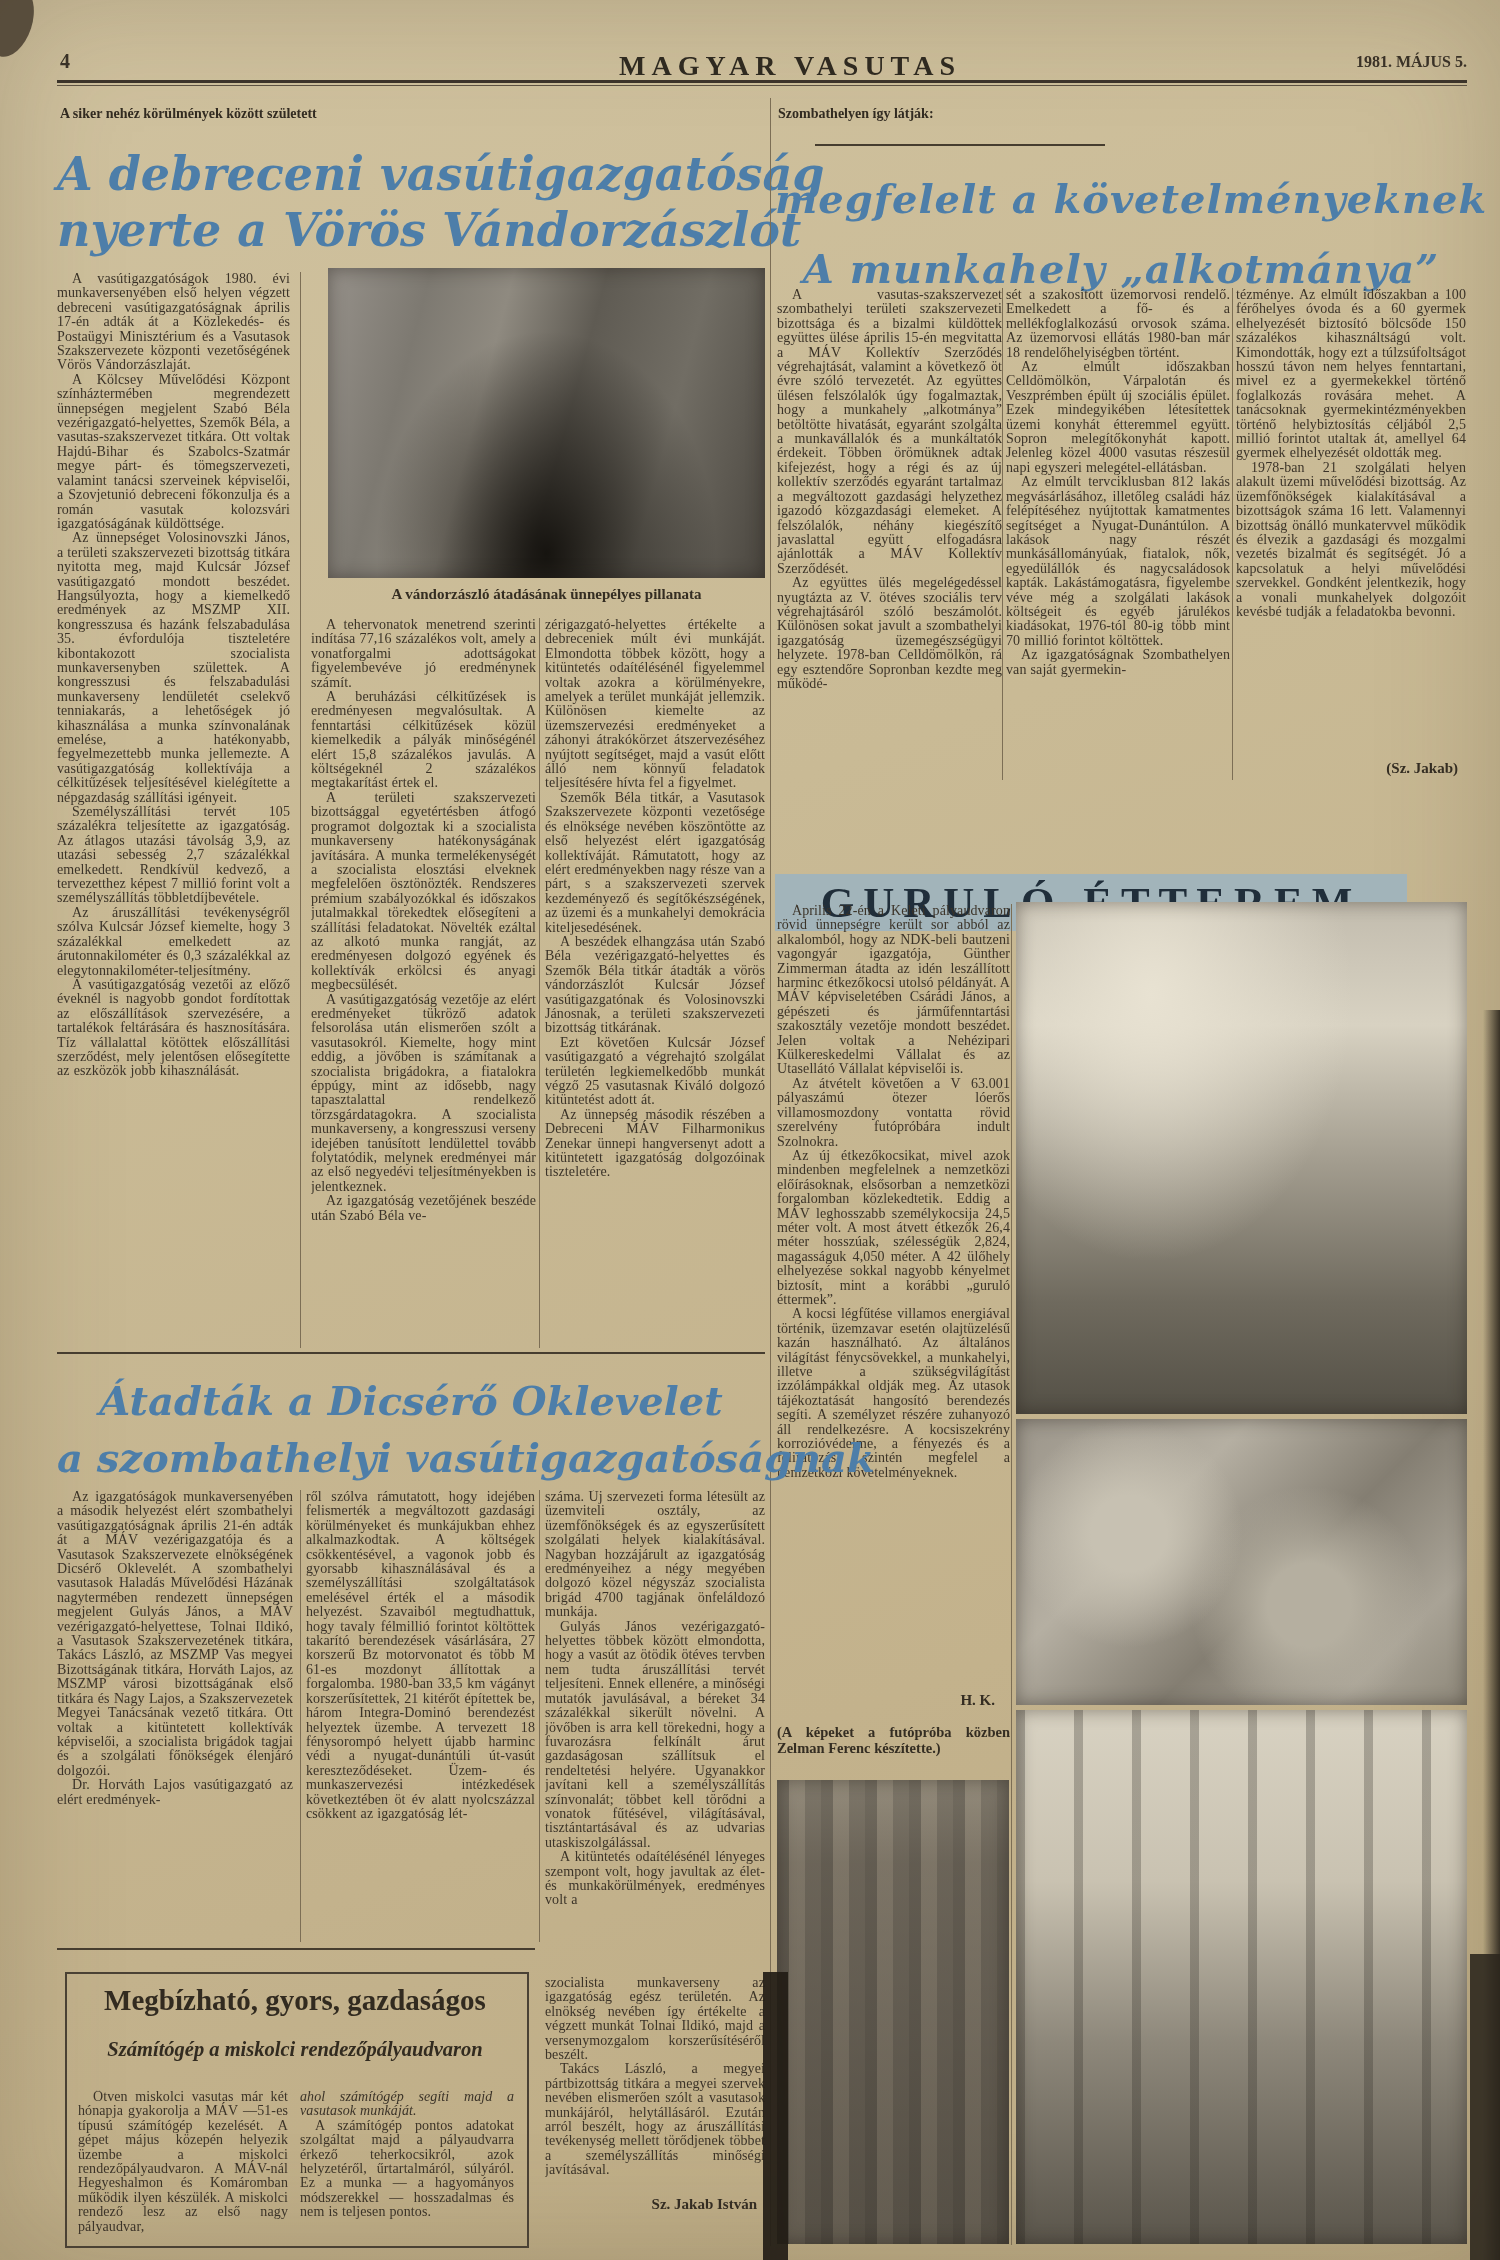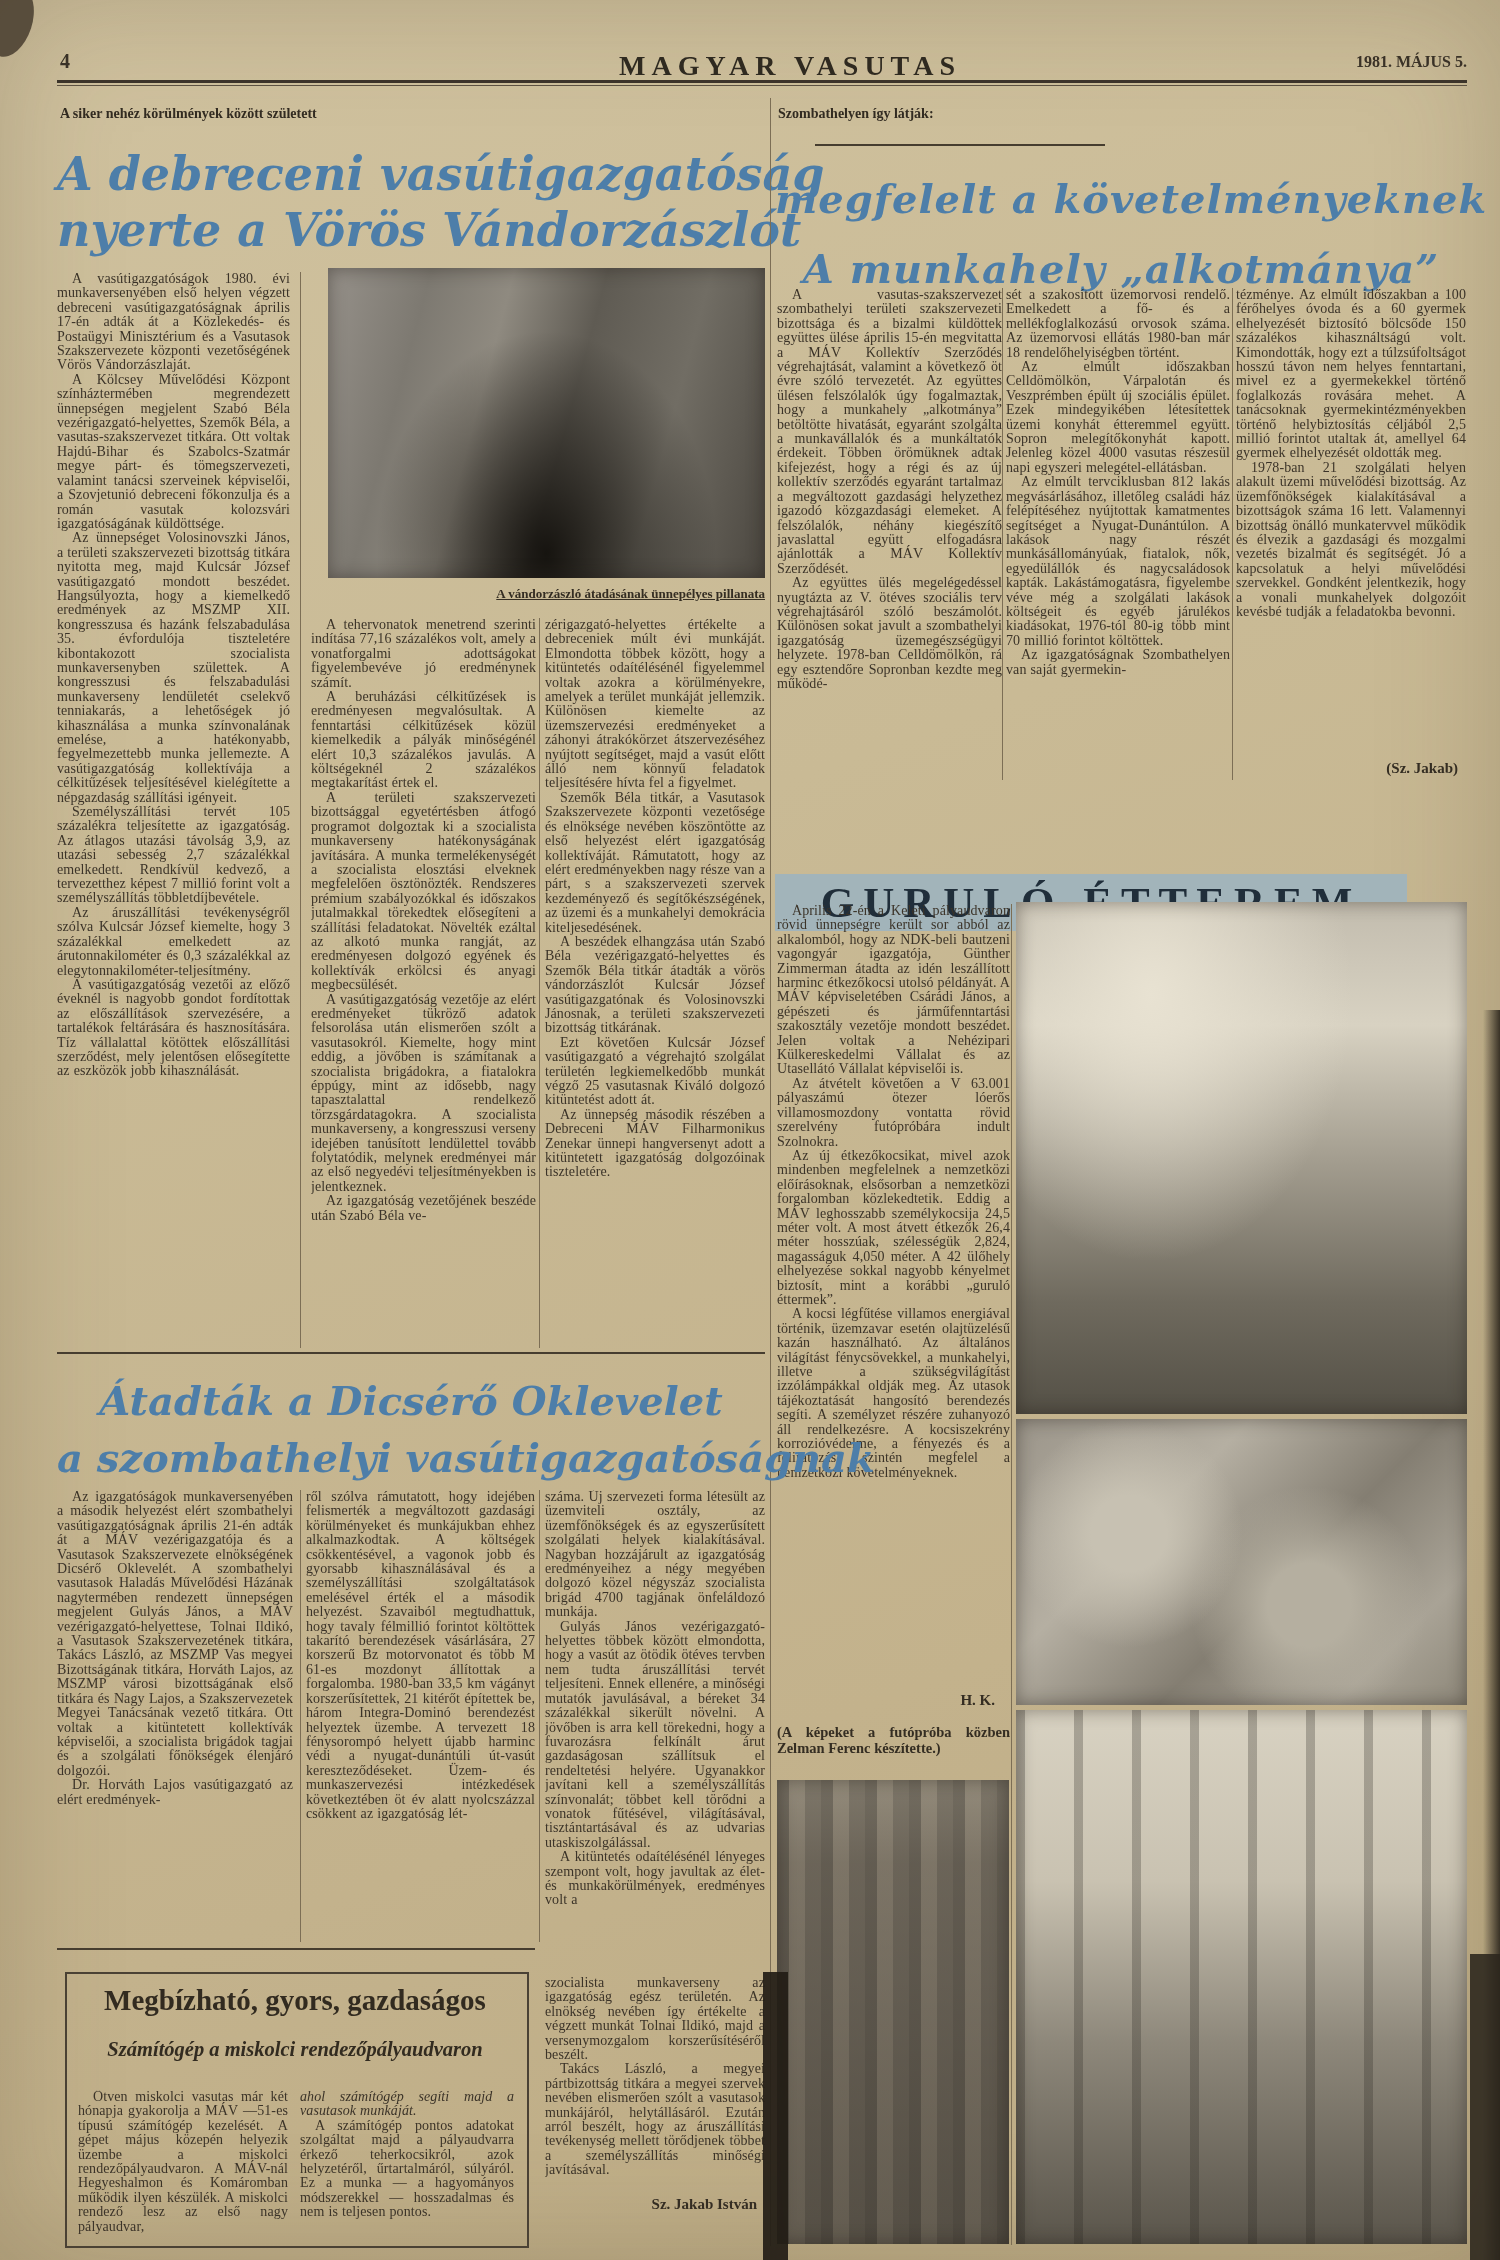--- a/index.html
+++ b/index.html
@@ -20,21 +20,21 @@
   
   .kicker{position:absolute;font-size:14px;font-weight:bold;color:#322b21;}
   .blue-head{position:absolute;text-align:center;color:#4d7ea9;
     font-family:"DejaVu Serif","Liberation Serif",serif;font-style:italic;font-weight:bold;}
   .h-line{white-space:nowrap;}
   .body-col{position:absolute;font-size:14px;line-height:14.4px;text-align:justify;
     overflow:hidden;color:#3b3328;letter-spacing:.1px;word-spacing:.4px;hyphens:auto;}
   .body-col p{margin:0;text-indent:15px;}
   .cont p:first-child{text-indent:0;}
   .lead-italic p:first-child{font-style:italic;}
-  .caption{position:absolute;font-size:13px;font-weight:bold;text-align:right;color:#342d22;text-decoration:underline;}
+  .caption{position:absolute;font-size:15px;font-weight:bold;text-align:center;color:#342d22;}
   .byline{position:absolute;font-size:15px;font-weight:bold;text-align:right;color:#342d22;}
   .vrule{position:absolute;width:1px;background:#7c6e55;}
   .hrule{position:absolute;height:2px;background:#463d2f;}
   .photo{position:absolute;box-shadow:inset 0 0 18px rgba(30,25,18,.45);}
   
   #kicker1{left:60px;top:106px;}
   #h1{left:57px;top:146px;width:708px;font-size:46px;line-height:56px;}
   #a1c1{left:57px;top:272px;width:233px;height:1076px;}
   #photo1{left:328px;top:268px;width:437px;height:310px;
     background:linear-gradient(105deg,#96918a 0%,#7d7971 20%,#8f8a80 36%,#5f5b53 54%,#716d64 74%,#4b4740 100%),
@@ -128,21 +128,21 @@
         <p>A Kölcsey Művelődési Központ színháztermében megrendezett ünnepségen megjelent Szabó Béla vezérigazgató-helyettes, Szemők Béla, a vasutas-szakszervezet titkára. Ott voltak Hajdú-Bihar és Szabolcs-Szatmár megye párt- és tömegszervezeti, valamint tanácsi szerveinek képviselői, a Szovjetunió debreceni főkonzulja és a román vasutak kolozsvári igazgatóságának küldöttsége.</p>
         <p>Az ünnepséget Volosinovszki János, a területi szakszervezeti bizottság titkára nyitotta meg, majd Kulcsár József vasútigazgató mondott beszédet. Hangsúlyozta, hogy a kiemelkedő eredmények az MSZMP XII. kongresszusa és hazánk felszabadulása 35. évfordulója tiszteletére kibontakozott szocialista munkaversenyben születtek. A kongresszusi és felszabadulási munkaverseny lendületét cselekvő tenniakarás, a lehetőségek jó kihasználása a munka színvonalának emelése, a hatékonyabb, fegyelmezettebb munka jellemezte. A vasútigazgatóság kollektívája a célkitűzések teljesítésével kielégítette a népgazdaság szállítási igényeit.</p>
         <p>Személyszállítási tervét 105 százalékra teljesítette az igazgatóság. Az átlagos utazási távolság 3,9, az utazási sebesség 2,7 százalékkal emelkedett. Rendkívül kedvező, a tervezetthez képest 7 millió forint volt a személyszállítás többletdíjbevétele.</p>
         <p>Az áruszállítási tevékenységről szólva Kulcsár József kiemelte, hogy 3 százalékkal emelkedett az árutonnakilométer és 0,3 százalékkal az elegytonnakilométer-teljesítmény.</p>
         <p>A vasútigazgatóság vezetői az előző éveknél is nagyobb gondot fordítottak az előszállítások szervezésére, a tartalékok feltárására és hasznosítására. Tíz vállalattal kötöttek előszállítási szerződést, mely jelentősen elősegítette az eszközök jobb kihasználását.</p>
       </div>
     <div class="photo" id="photo1"></div>
     <div class="caption" id="caption1">A vándorzászló átadásának ünnepélyes pillanata</div>
     <div class="body-col" id="a1c2">
         <p>A tehervonatok menetrend szerinti indítása 77,16 százalékos volt, amely a vonatforgalmi adottságokat figyelembevéve jó eredménynek számít.</p>
-        <p>A beruházási célkitűzések is eredményesen megvalósultak. A fenntartási célkitűzések közül kiemelkedik a pályák minőségénél elért 10,3 százalékos javulás. A költségeknél 2 százalékos megtakarítást értek el.</p>
+        <p>A beruházási célkitűzések is eredményesen megvalósultak. A fenntartási célkitűzések közül kiemelkedik a pályák minőségénél elért 15,8 százalékos javulás. A költségeknél 2 százalékos megtakarítást értek el.</p>
         <p>A területi szakszervezeti bizottsággal egyetértésben átfogó programot dolgoztak ki a szocialista munkaverseny hatékonyságának javítására. A munka termelékenységét a szocialista elosztási elveknek megfelelően ösztönözték. Rendszeres prémium szabályozókkal és időszakos jutalmakkal törekedtek elősegíteni a szállítási feladatokat. Növelték ezáltal az alkotó munka rangját, az eredményesen dolgozó egyének és kollektívák erkölcsi és anyagi megbecsülését.</p>
         <p>A vasútigazgatóság vezetője az elért eredményeket tükröző adatok felsorolása után elismerően szólt a vasutasokról. Kiemelte, hogy mint eddig, a jövőben is számítanak a szocialista brigádokra, a fiatalokra éppúgy, mint az idősebb, nagy tapasztalattal rendelkező törzsgárdatagokra. A szocialista munkaverseny, a kongresszusi verseny idejében tanúsított lendülettel tovább folytatódik, melynek eredményei már az első negyedévi teljesítményekben is jelentkeznek.</p>
         <p>Az igazgatóság vezetőjének beszéde után Szabó Béla ve-</p>
       </div>
     <div class="body-col cont" id="a1c3">
         <p>zérigazgató-helyettes értékelte a debreceniek múlt évi munkáját. Elmondotta többek között, hogy a kitüntetés odaítélésénél figyelemmel voltak azokra a körülményekre, amelyek a terület munkáját jellemzik. Különösen kiemelte az üzemszervezési eredményeket a záhonyi átrakókörzet átszervezéséhez nyújtott segítséget, majd a vasút előtt álló nem könnyű feladatok teljesítésére hívta fel a figyelmet.</p>
         <p>Szemők Béla titkár, a Vasutasok Szakszervezete központi vezetősége és elnöksége nevében köszöntötte az első helyezést elért igazgatóság kollektíváját. Rámutatott, hogy az elért eredményekben nagy része van a párt, s a szakszervezeti szervek kezdeményező és segítőkészségének, az üzemi és a munkahelyi demokrácia kiteljesedésének.</p>
         <p>A beszédek elhangzása után Szabó Béla vezérigazgató-helyettes és Szemők Béla titkár átadták a vörös vándorzászlót Kulcsár József vasútigazgatónak és Volosinovszki Jánosnak, a területi szakszervezeti bizottság titkárának.</p>
         <p>Ezt követően Kulcsár József vasútigazgató a végrehajtó szolgálat területén legkiemelkedőbb munkát végző 25 vasutasnak Kiváló dolgozó kitüntetést adott át.</p>
         <p>Az ünnepség második részében a Debreceni MÁV Filharmonikus Zenekar ünnepi hangversenyt adott a kitüntetett igazgatóság dolgozóinak tiszteletére.</p>

